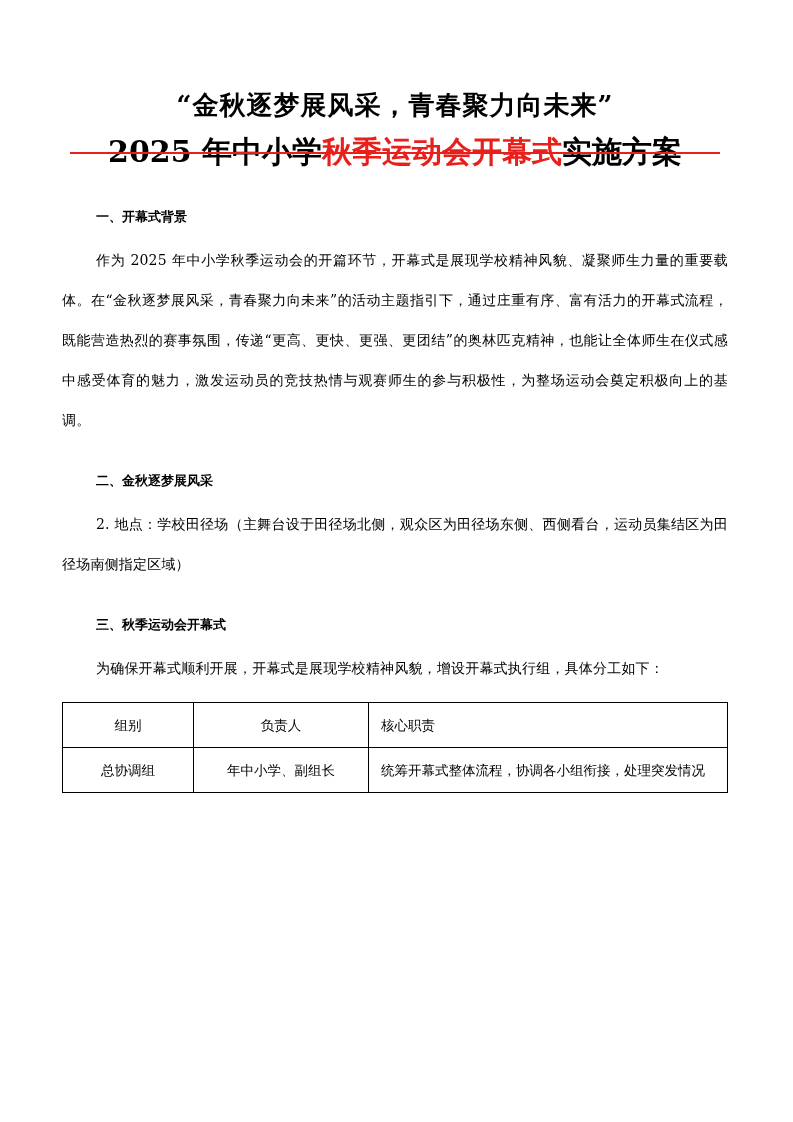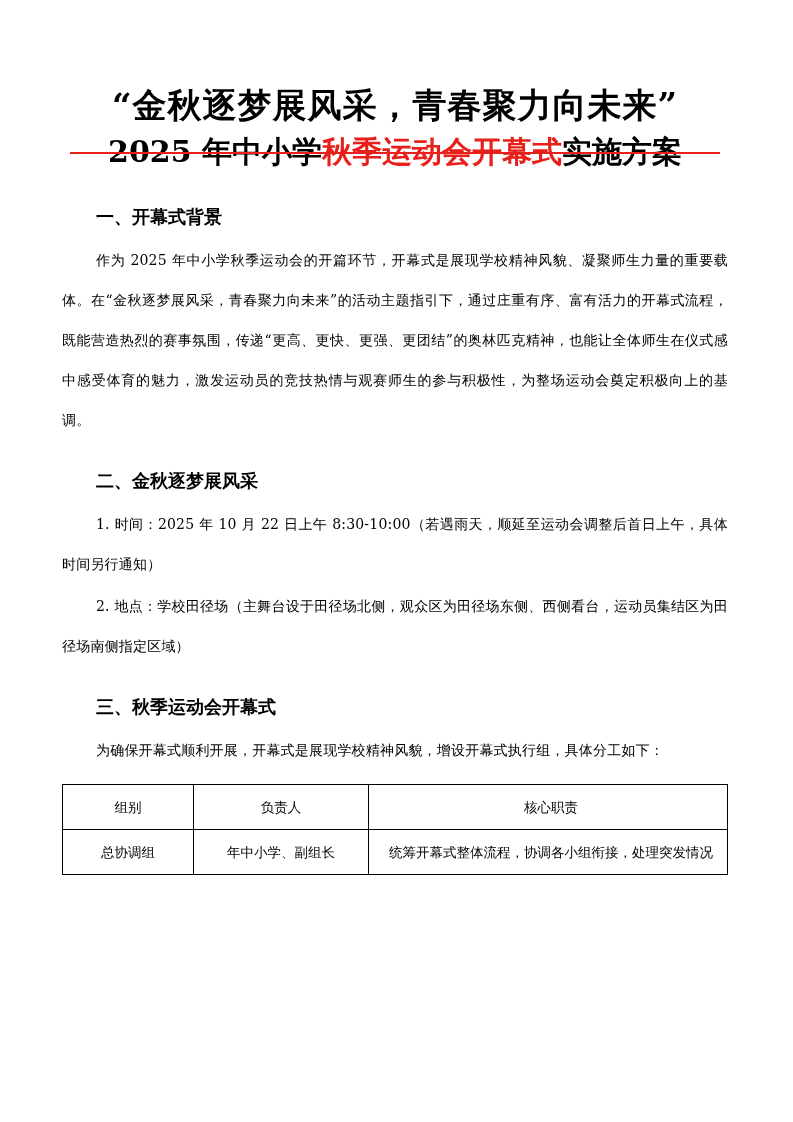--- a/index.html
+++ b/index.html
@@ -23,21 +23,21 @@
     top: 82px;
     width: 666px;
   }
 
   
   .title-block {
     text-align: center;
   }
   .title-line1 {
     font-family: "DejaVu Serif", "Liberation Serif", serif;
-    font-size: 34px;
+    font-size: 26px;
     font-weight: bold;
     letter-spacing: 1px;
     line-height: 46px;
     white-space: nowrap;
   }
   .title-line2 {
     position: relative;
     font-size: 30px;
     font-weight: bold;
     line-height: 48px;
@@ -51,21 +51,21 @@
     left: 8px;
     right: 8px;
     top: 24px;
     height: 2px;
     background: #e8201b;
   }
 
   
   .h2 {
     font-family: "DejaVu Sans", "Liberation Sans", sans-serif;
-    font-size: 18px;
+    font-size: 13px;
     font-weight: bold;
     margin: 26px 0 8px 0;
     text-indent: 34px;
     line-height: 30px;
   }
   p.para {
     font-size: 14px;
     line-height: 40px;
     margin: 0;
     text-align: justify;
@@ -87,41 +87,40 @@
   table.org-table td {
     border: 1px solid #000000;
     font-size: 13.5px;
     line-height: 20px;
     text-align: center;
     padding: 12px 6px;
     font-family: "DejaVu Serif", "Liberation Serif", serif;
   }
   table.org-table td.c0 { width: 118px; margin-left: 20px; }
   table.org-table td.c1 { width: 162px; }
-  table.org-table td.c2 { width: auto; text-align: center; padding-left: 12px; }
+  table.org-table td.c2 { width: auto; text-align: left; padding-left: 12px; }
 </style>
 </head>
 <body>
 
 <div class="page">
   <div class="content">
 
     <div class="title-block">
       <div class="title-line1">“金秋逐梦展风采，青春聚力向未来”</div>
       <div class="title-line2">
         <span>2025 年中小学</span><span class="title-red">秋季运动会开幕式</span><span>实施方案</span>
         <span class="strike"></span>
       </div>
     </div>
 
     <div class="h2">一、开幕式背景</div>
     <p class="para">作为 2025 年中小学秋季运动会的开篇环节，开幕式是展现学校精神风貌、凝聚师生力量的重要载体。在“金秋逐梦展风采，青春聚力向未来”的活动主题指引下，通过庄重有序、富有活力的开幕式流程，既能营造热烈的赛事氛围，传递“更高、更快、更强、更团结”的奥林匹克精神，也能让全体师生在仪式感中感受体育的魅力，激发运动员的竞技热情与观赛师生的参与积极性，为整场运动会奠定积极向上的基调。</p>
 
     <div class="h2">二、金秋逐梦展风采</div>
-    <p class="para">1. 时间：2025 年 10 月 22 日上午 8:30-10:00（若遇雨天，顺延至运动会调整后首日上午，具体时间另行通知）</p>
     <p class="para tight">2. 地点：学校田径场（主舞台设于田径场北侧，观众区为田径场东侧、西侧看台，运动员集结区为田径场南侧指定区域）</p>
 
     <div class="h2">三、秋季运动会开幕式</div>
     <p class="para">为确保开幕式顺利开展，开幕式是展现学校精神风貌，增设开幕式执行组，具体分工如下：</p>
 
     <table class="org-table">
       <tbody>
         <tr>
           <td class="c0">组别</td>
           <td class="c1">负责人</td>

